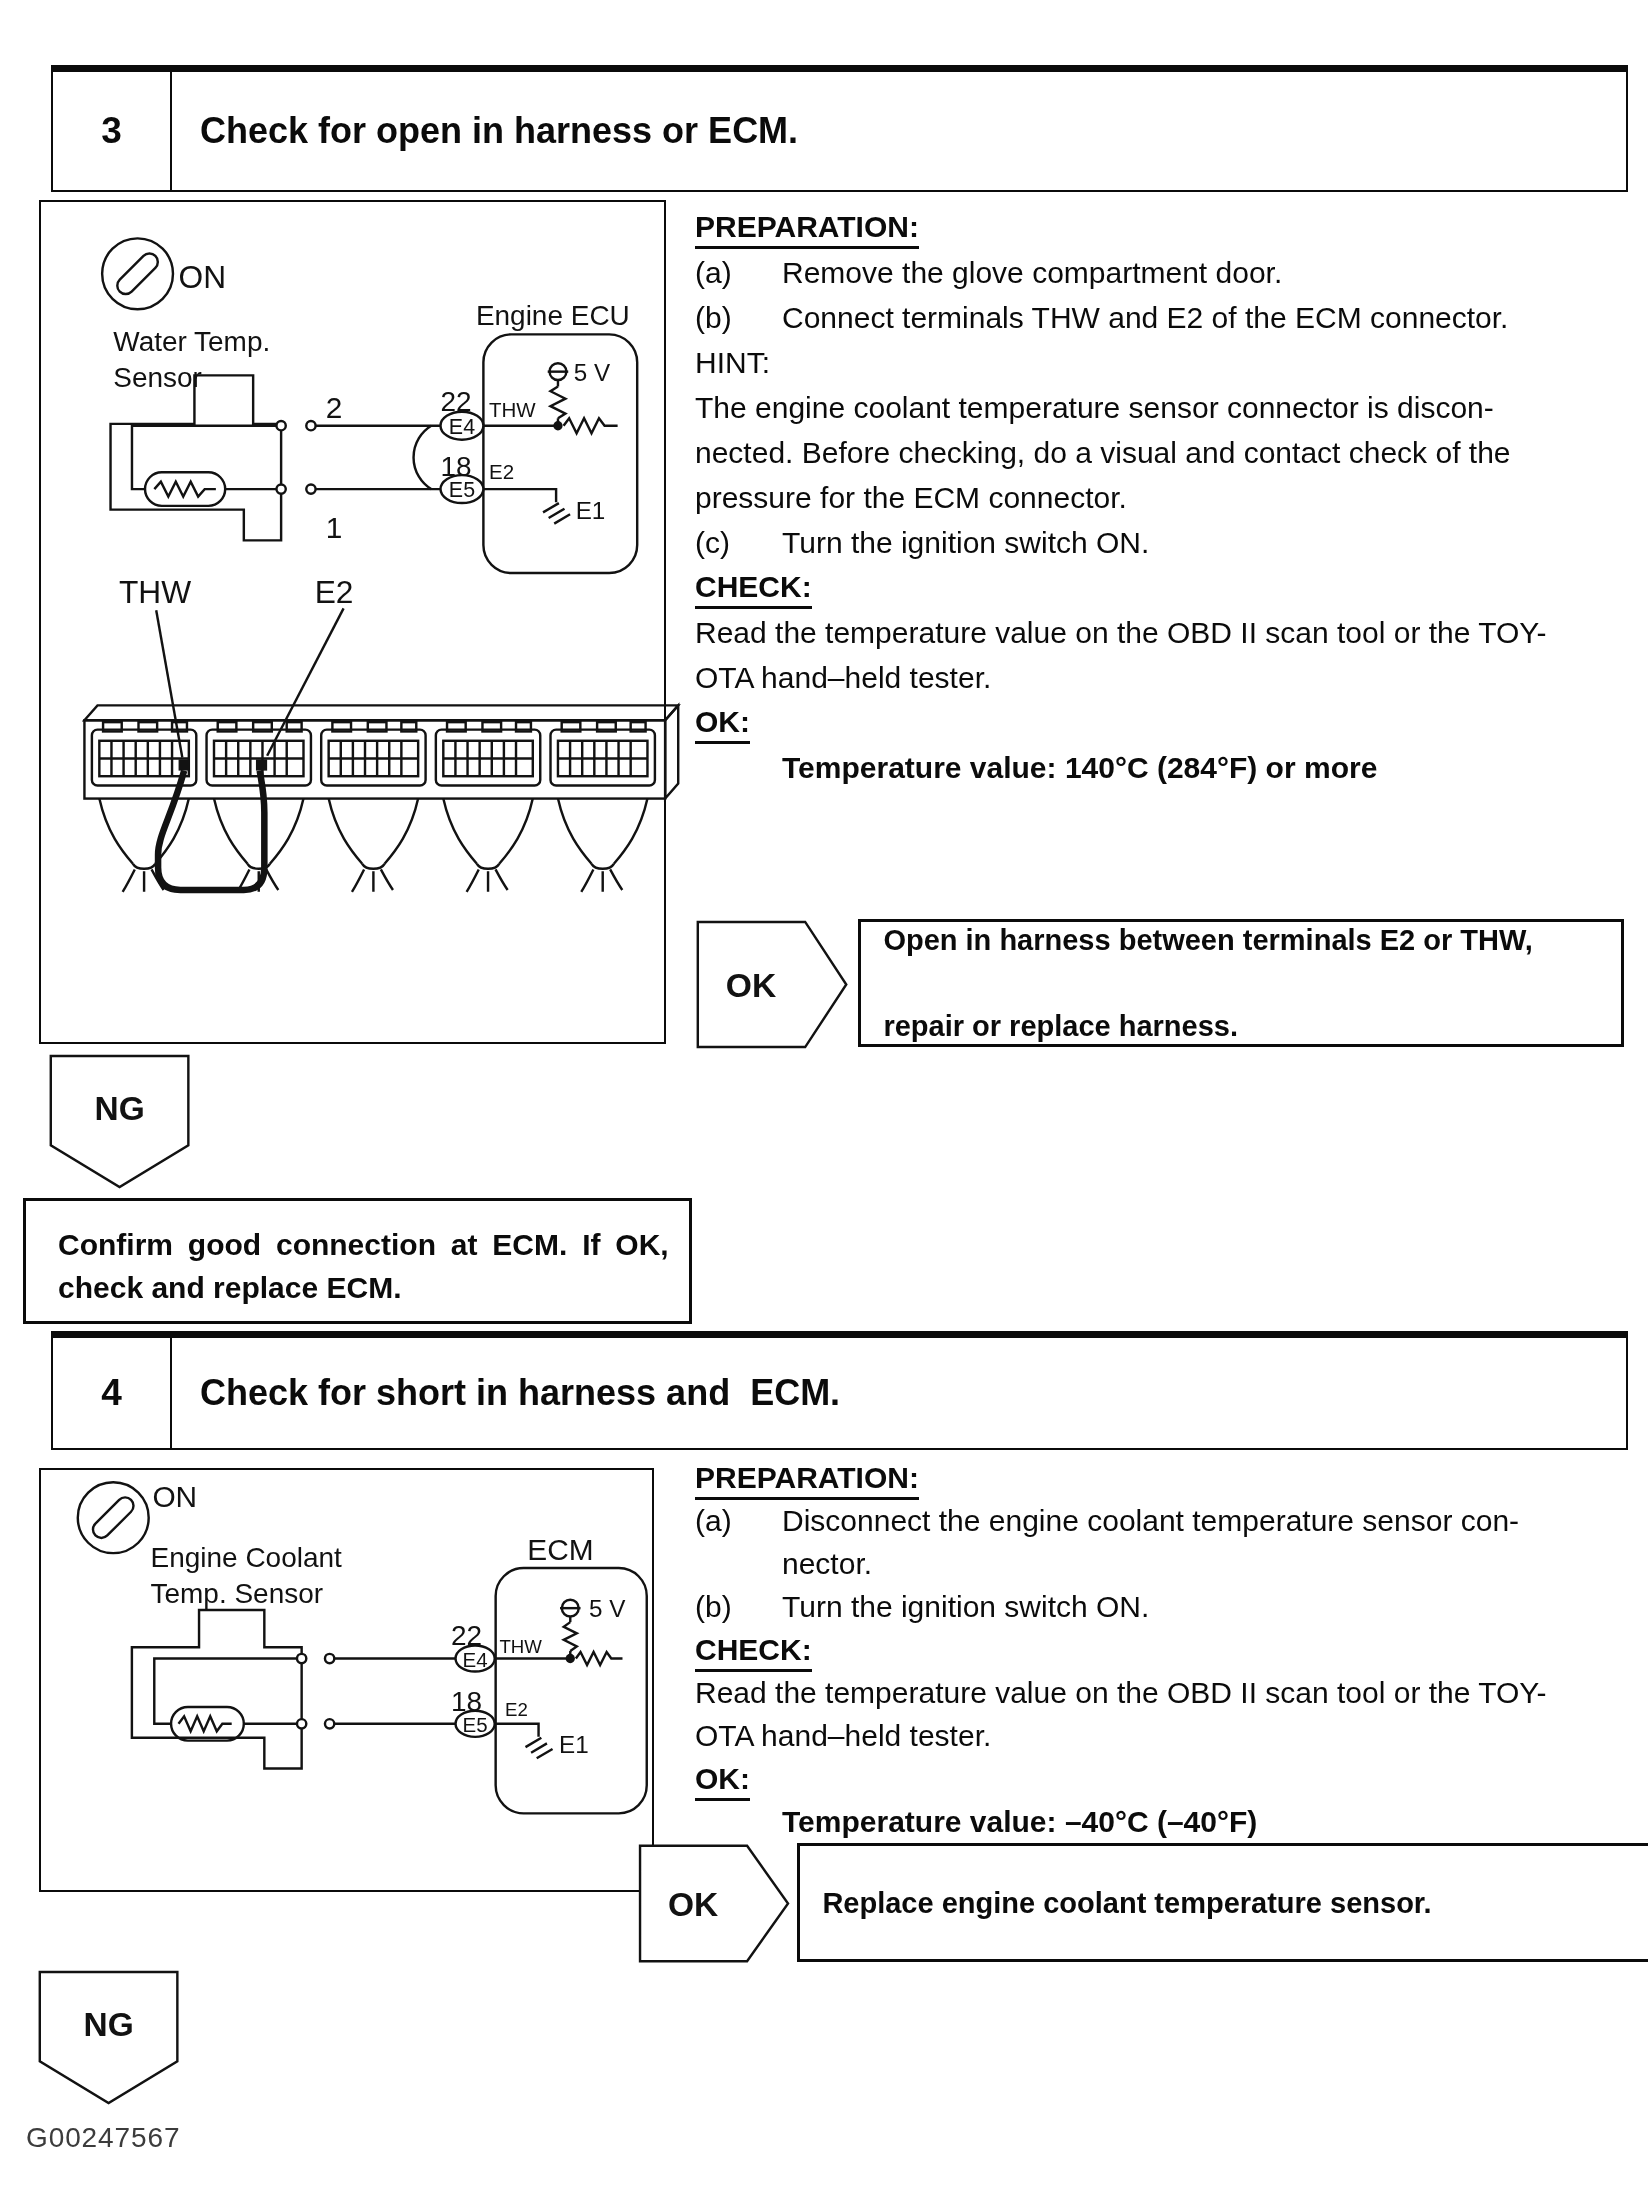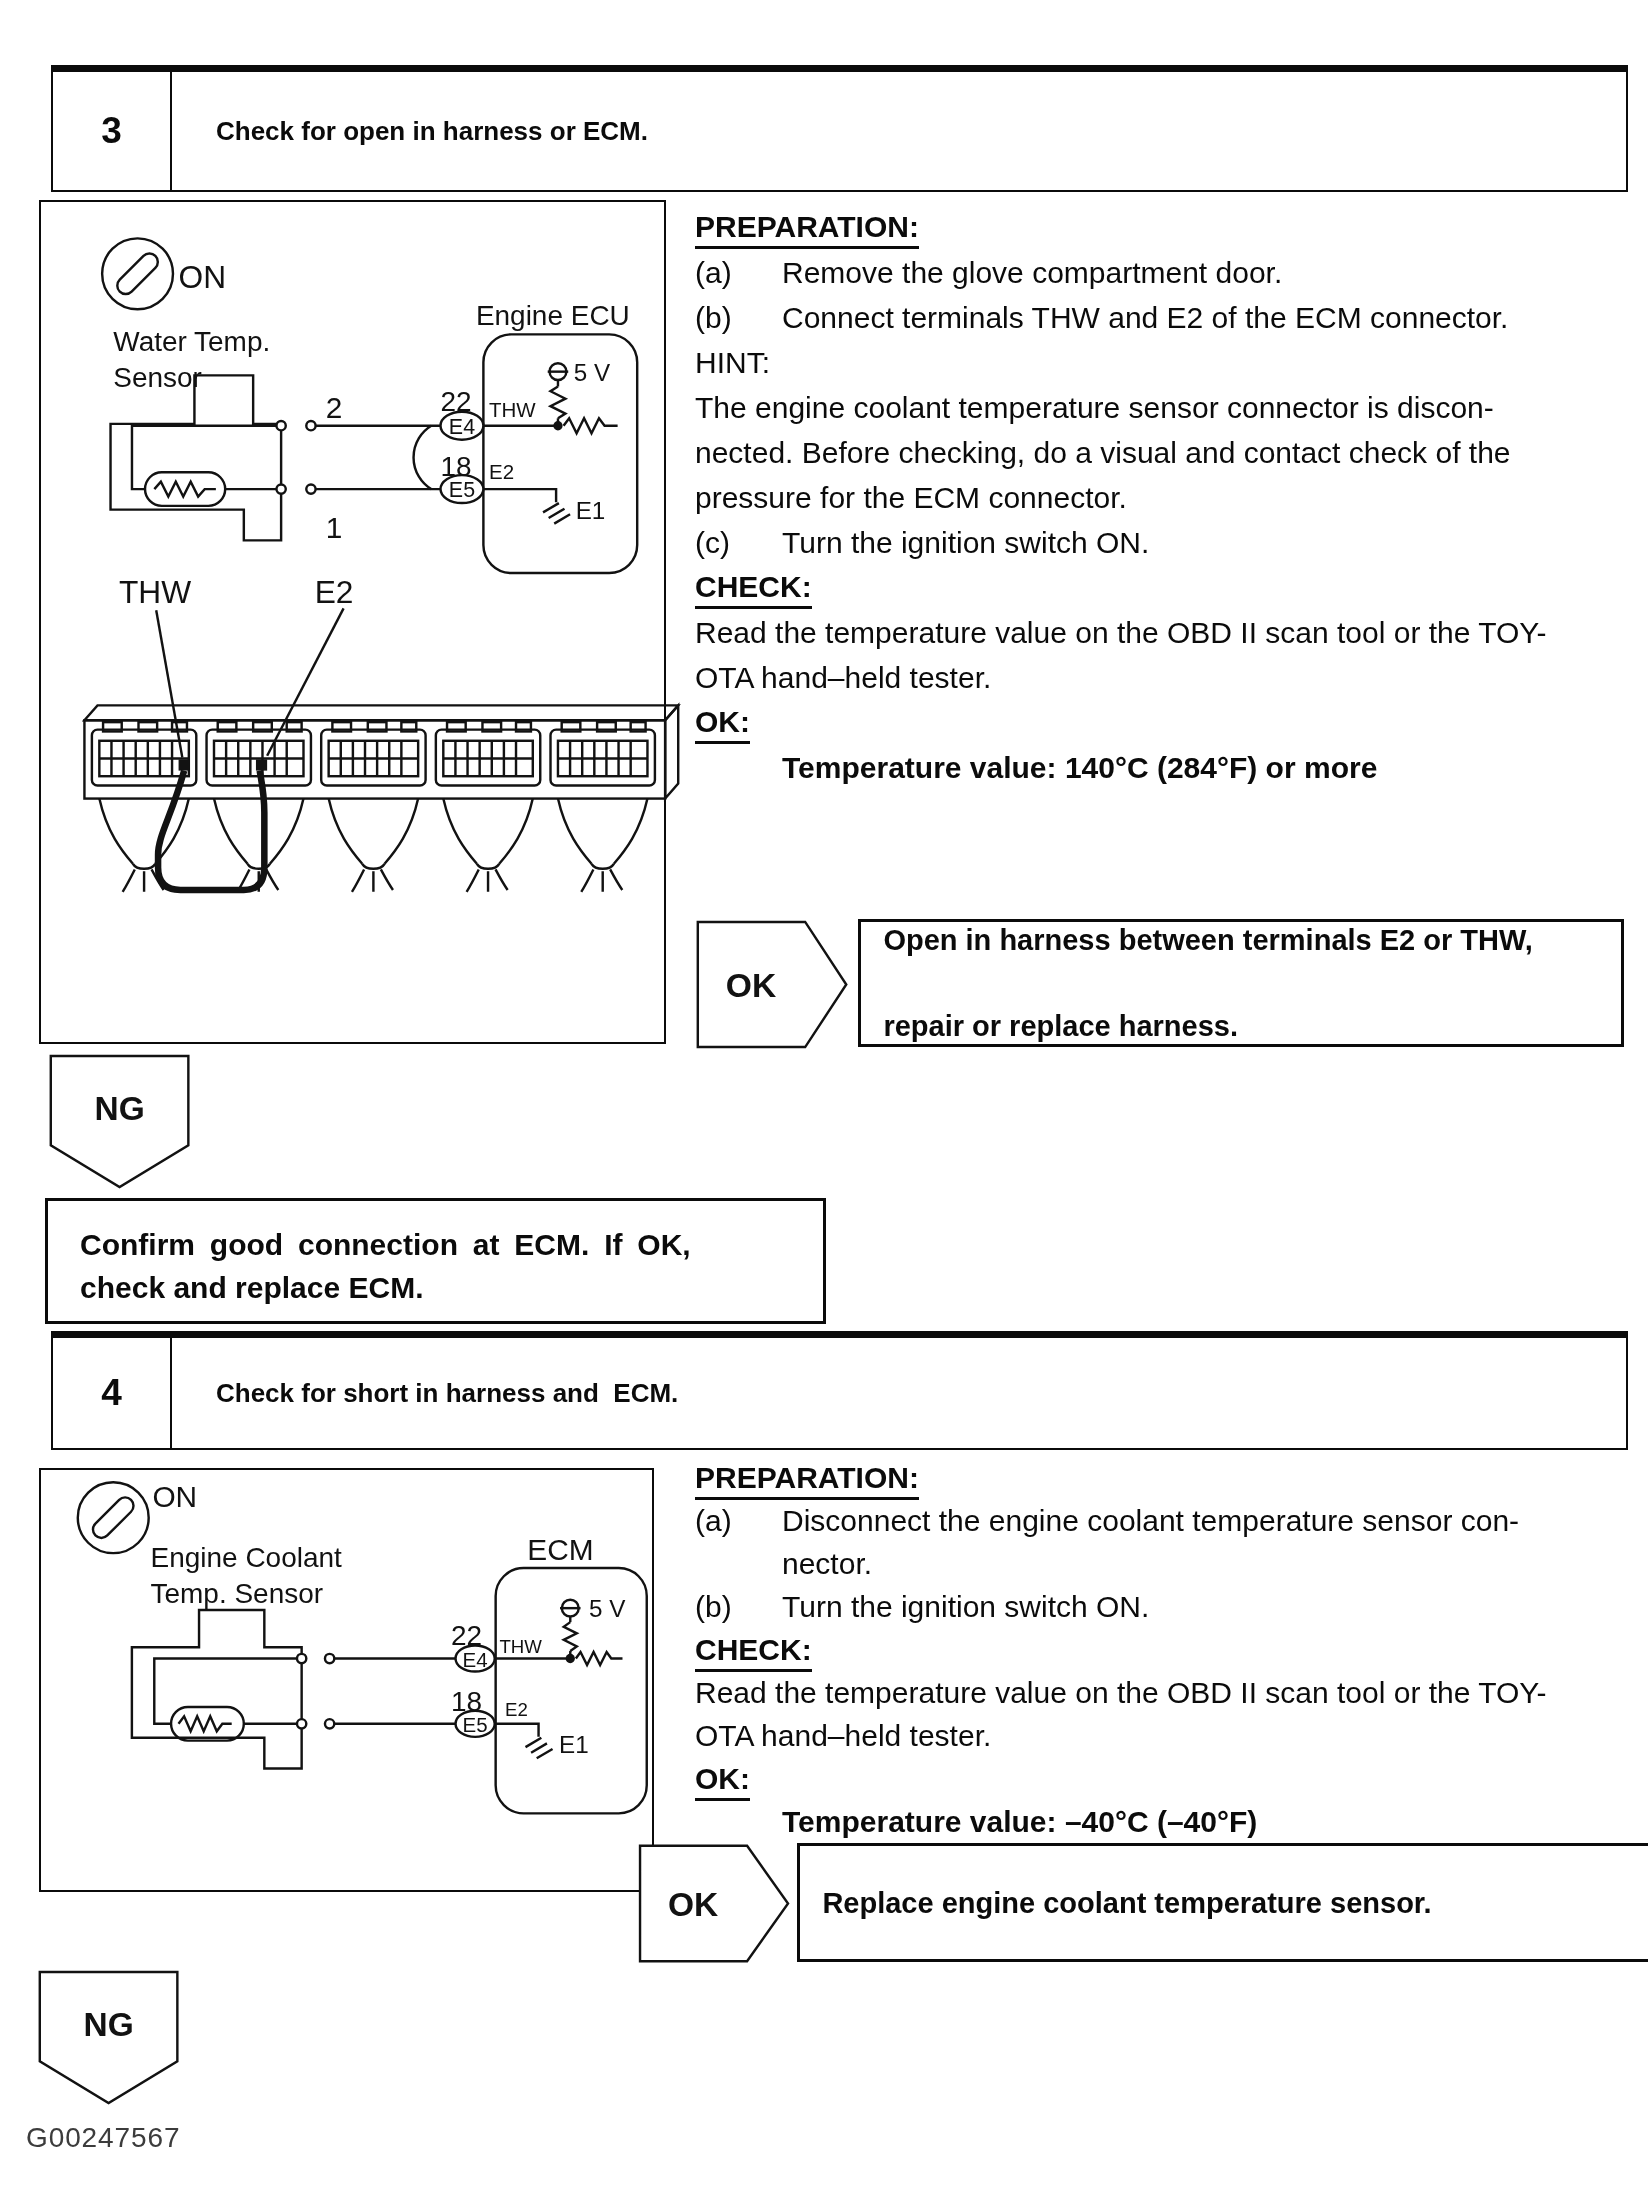--- a/index.html
+++ b/index.html
@@ -8,22 +8,22 @@
   .abs{position:absolute;}
   svg{display:block;}
   svg .ln{stroke:#121212;stroke-width:2.6;fill:none;}
   svg .thick{stroke:#121212;stroke-width:7;fill:none;}
   svg .fillw{fill:#ffffff;}
   svg .filled{fill:#121212;stroke:none;}
   svg text{fill:#121212;stroke:none;font-family:"Liberation Sans",sans-serif;}
   .hd-box{border:2.8px solid #0b0b0b;border-top:7.5px solid #0b0b0b;display:flex;box-sizing:border-box;}
   .hd-num{width:117px;border-right:2.8px solid #0b0b0b;display:flex;align-items:center;
           justify-content:center;font-weight:bold;font-size:37px;}
-  .hd-title{flex:1;display:flex;align-items:center;padding-left:44px;font-weight:bold;
-            font-size:26px;white-space:pre-wrap;}
+  .hd-title{flex:1;display:flex;align-items:center;padding-left:28px;font-weight:bold;
+            font-size:36px;white-space:pre-wrap;}
   .dia-box{border:2.8px solid #0b0b0b;box-sizing:border-box;padding-left:20px;}
   .txt{font-size:30px;line-height:45px;}
   .txt4{font-size:30px;line-height:43px;}
   .b{font-weight:bold;}
   .hu{font-weight:bold;display:inline-block;line-height:34px;border-bottom:3.7px solid #0b0b0b;
       padding-bottom:1.9px;margin-top:4.7px;vertical-align:top;}
   .item{display:flex;}
   .lbl{width:87px;flex:0 0 87px;}
   .ind{padding-left:87px;}
   .result-box{border:3.7px solid #0b0b0b;box-sizing:border-box;display:flex;flex-direction:column;
@@ -184,21 +184,21 @@
     <div>repair or replace harness.</div>
   </div>
 
   <div class="abs" style="left:48px;top:1053px">
     <svg width="145" height="140" viewBox="0 0 156 150">
       <polygon class="ln fillw" points="3,3 151,3 151,99 77,144 3,99" stroke-width="4"></polygon>
       <text x="77" y="72" font-size="36" font-weight="bold" text-anchor="middle">NG</text>
     </svg>
   </div>
 
-  <div class="confirm-box abs" style="left:45px;top:1198px;width:781px;height:126px">
+  <div class="confirm-box abs" style="left:23px;top:1198px;width:669px;height:126px">
     <div class="ws">Confirm good connection at ECM. If OK,</div>
     <div>check and replace ECM.</div>
   </div>
 
   <div class="hd-box abs" style="left:51px;top:1331px;width:1577px;height:119px">
     <div class="hd-num">4</div>
     <div class="hd-title">Check for short in harness and  ECM.</div>
   </div>
 
   <div class="dia-box abs" style="left:39px;top:1468px;width:615px;height:424px">

